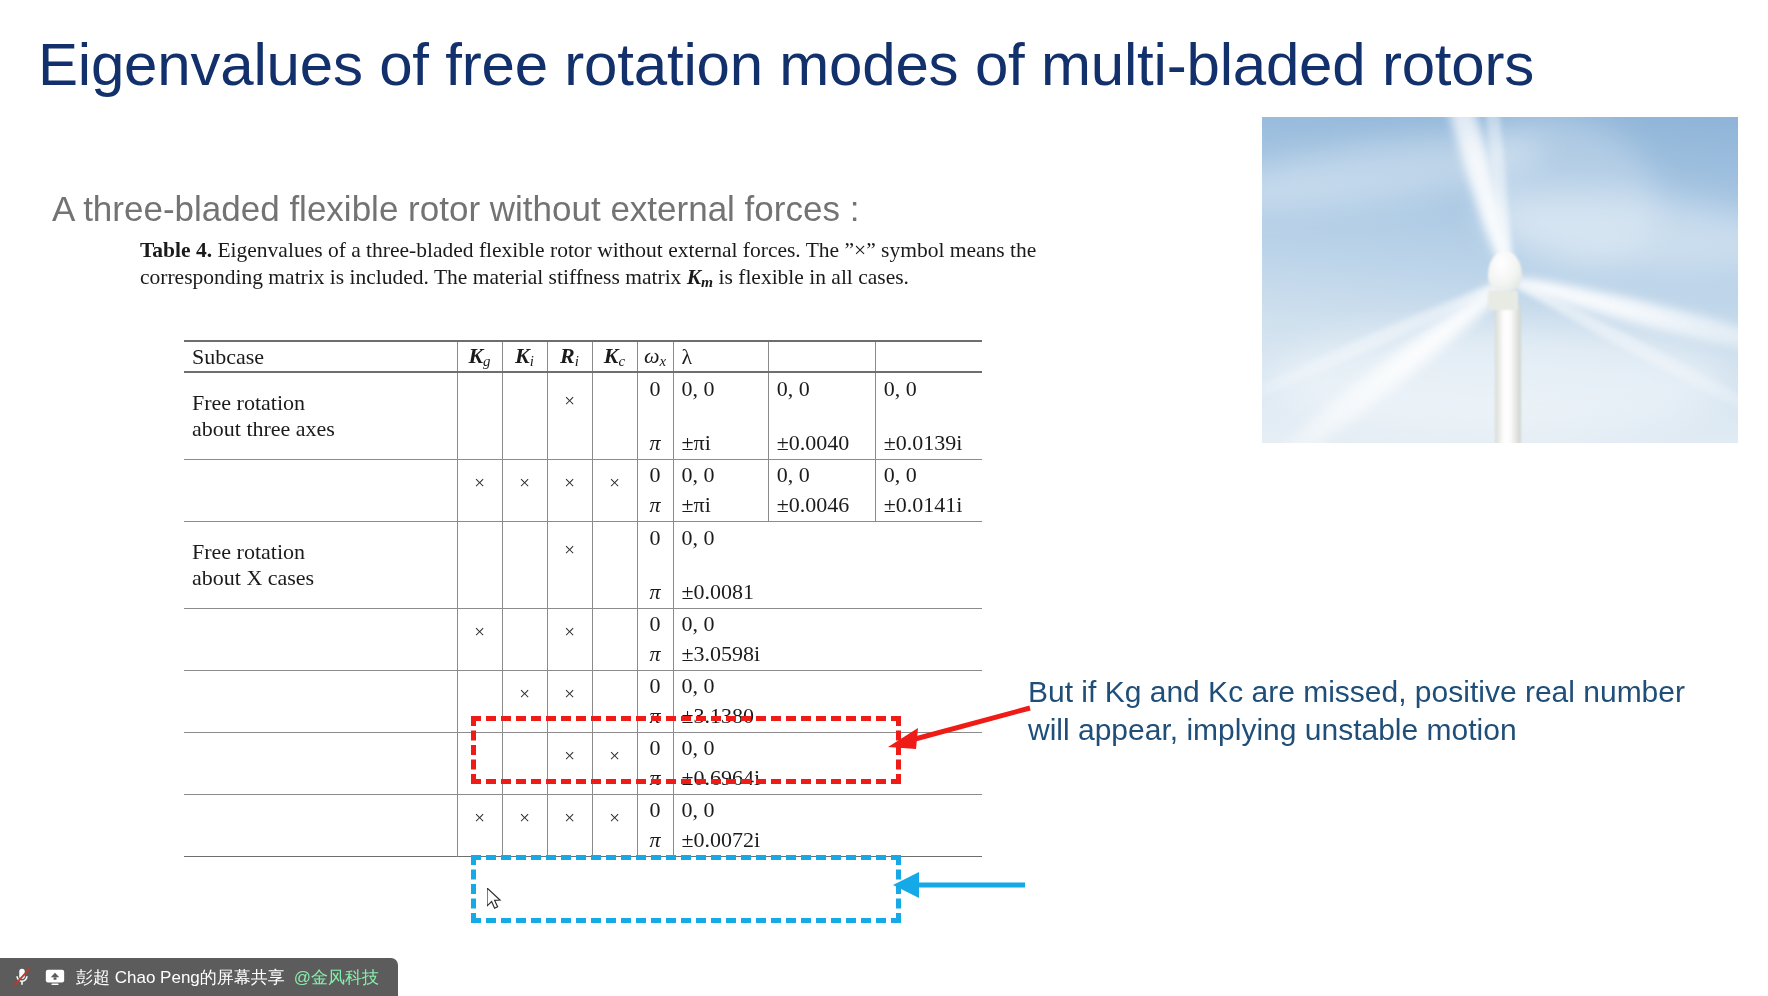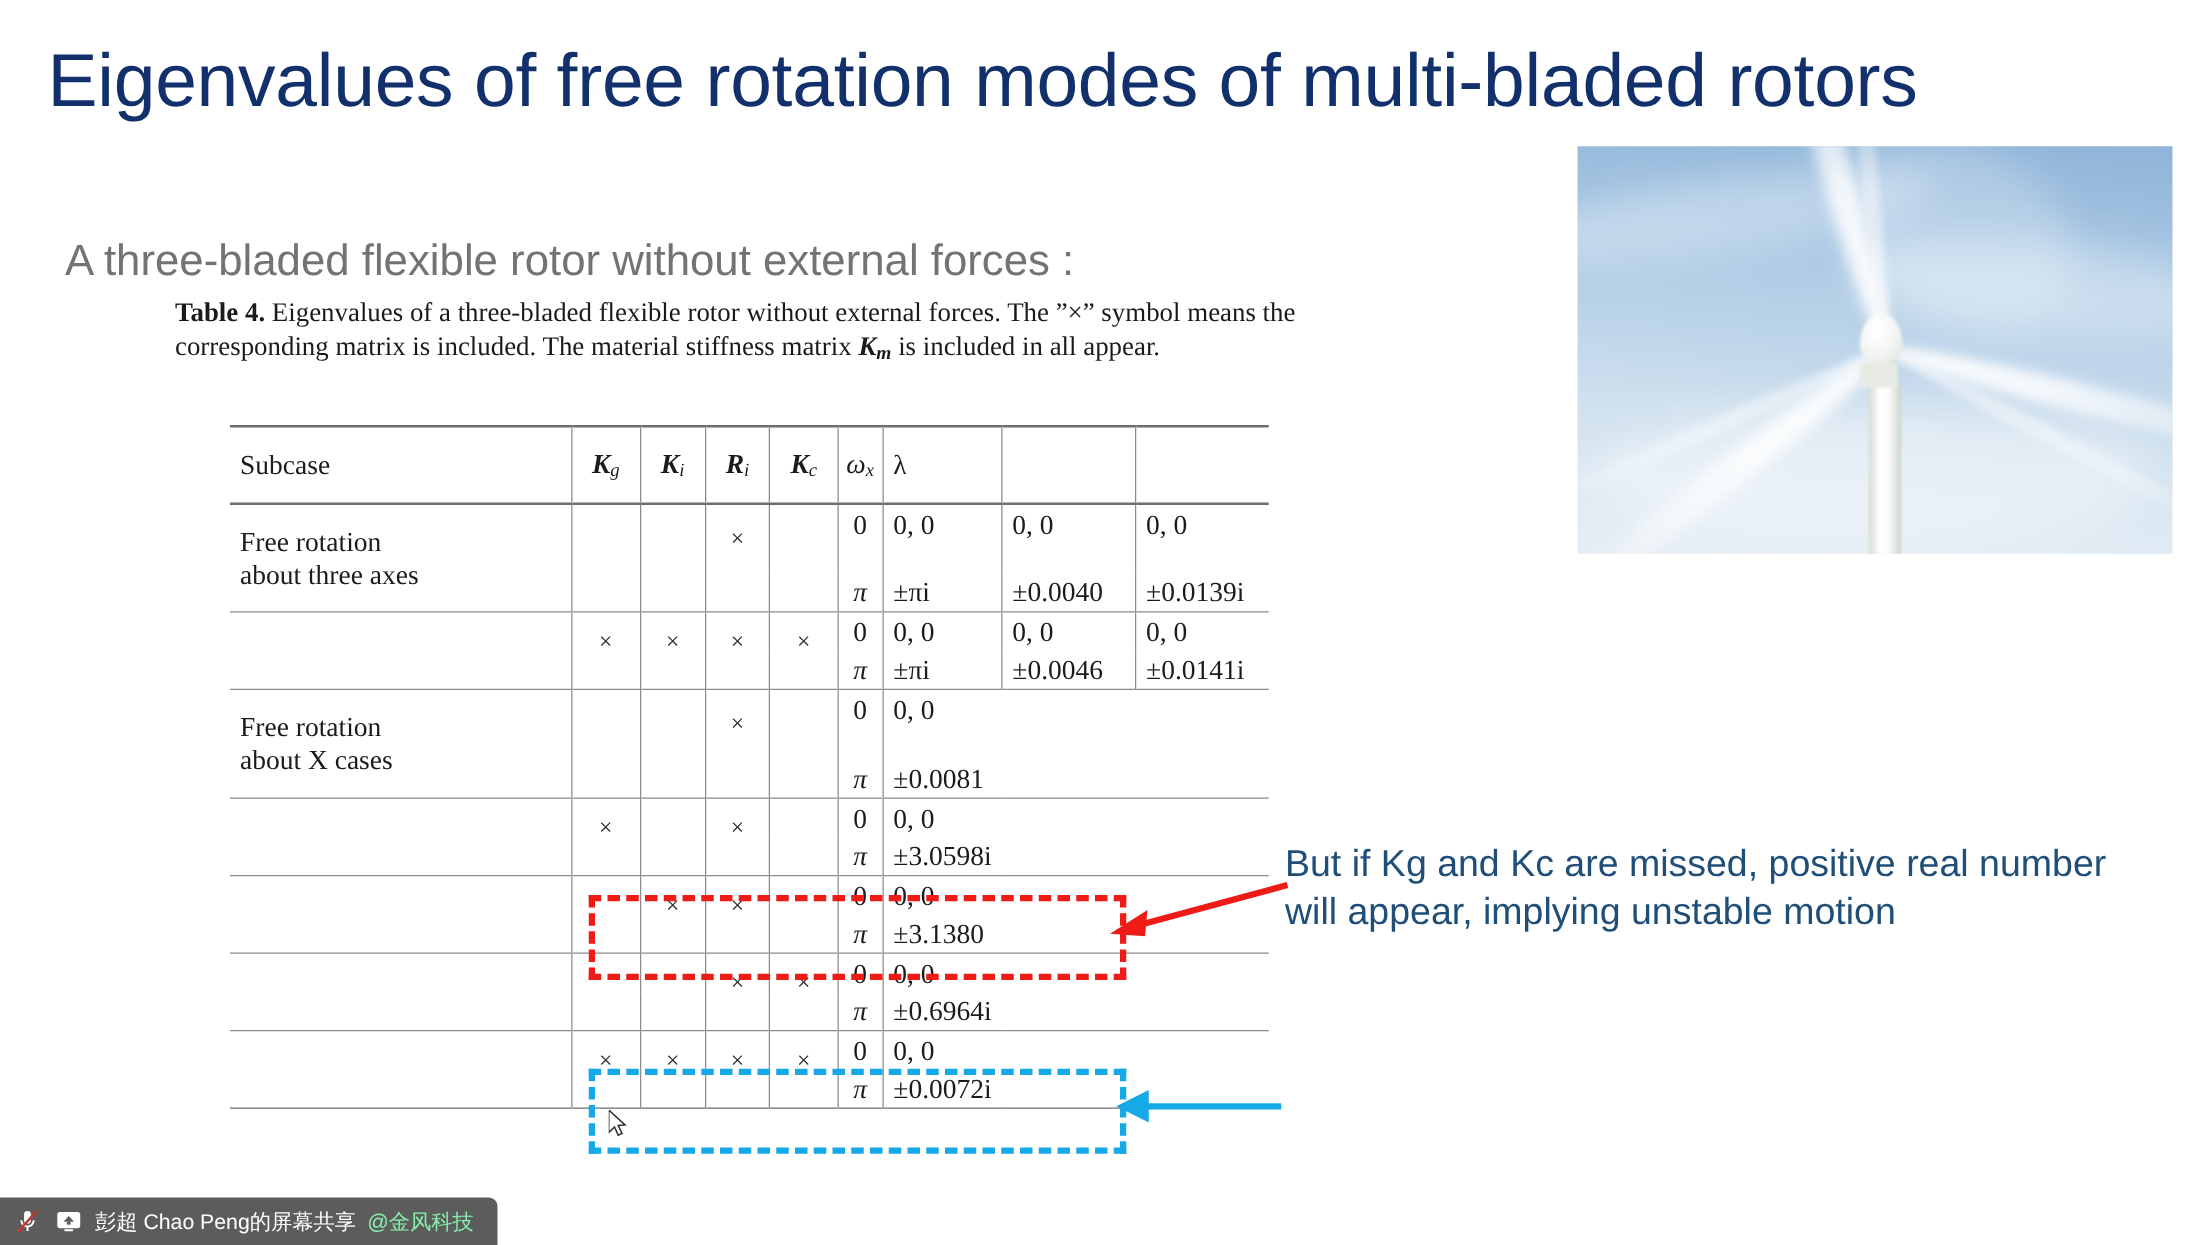--- a/index.html
+++ b/index.html
@@ -97,21 +97,21 @@
     border-left:1px solid #8b8b8b;
     padding:0 8px;
     text-align:left;
     vertical-align:middle;
     font-weight:normal;
     height:31px;
     box-sizing:border-box;
   }
   #eig-table td.nol,#eig-table th.nol{border-left:none;}
   #eig-table .c-sub{width:273px;}
-  #eig-table .c-m  {width:45px;text-align:center;padding:16px;}
+  #eig-table .c-m  {width:45px;text-align:center;padding:0;}
   #eig-table .c-w  {width:36px;text-align:center;padding:0;}
   #eig-table .c-l1 {width:62px;}
   #eig-table .c-l2 {width:107px;}
   #eig-table .c-l3 {width:107px;}
 
   #eig-table tr.toprule  td,#eig-table tr.toprule th{border-top:2.5px solid #6e6e6e;}
   #eig-table tr.headrule td,#eig-table tr.headrule th{border-top:2.5px solid #6e6e6e;}
   #eig-table tr.midrule  td{border-top:1px solid #8b8b8b;}
   #eig-table tr.thinrule td{border-top:1px solid #8b8b8b;}
   #eig-table tfoot td{border-top:1.6px solid #6e6e6e;height:4px;padding:0;}
@@ -175,21 +175,21 @@
     <div class="blade b2b"></div>
     <div class="blade b3b"></div>
     <div class="tower"></div>
     <div class="nacelle"></div>
     <div class="hub"></div>
   </div>
 
   <div id="paper-caption">
     <b>Table 4.</b><span> Eigenvalues of a three-bladed flexible rotor without external forces. The ”×”</span>
     <span>symbol means the corresponding matrix is included. The material stiffness matrix </span><span class="kmsym">K</span><span class="kmsub">m</span>
-    <span>is included in all appear.</span>
+    <span>is flexible in all cases.</span>
   </div>
 
   <table id="eig-table">
     <thead>
       <tr class="toprule">
         <th class="c-sub nol">Subcase</th>
         <th class="c-m"><span class="hdsym">K</span><span class="hdsym hdsub">g</span></th>
         <th class="c-m"><span class="hdsym">K</span><span class="hdsym hdsub">i</span></th>
         <th class="c-m"><span class="hdsym">R</span><span class="hdsym hdsub">i</span></th>
         <th class="c-m"><span class="hdsym">K</span><span class="hdsym hdsub">c</span></th>

